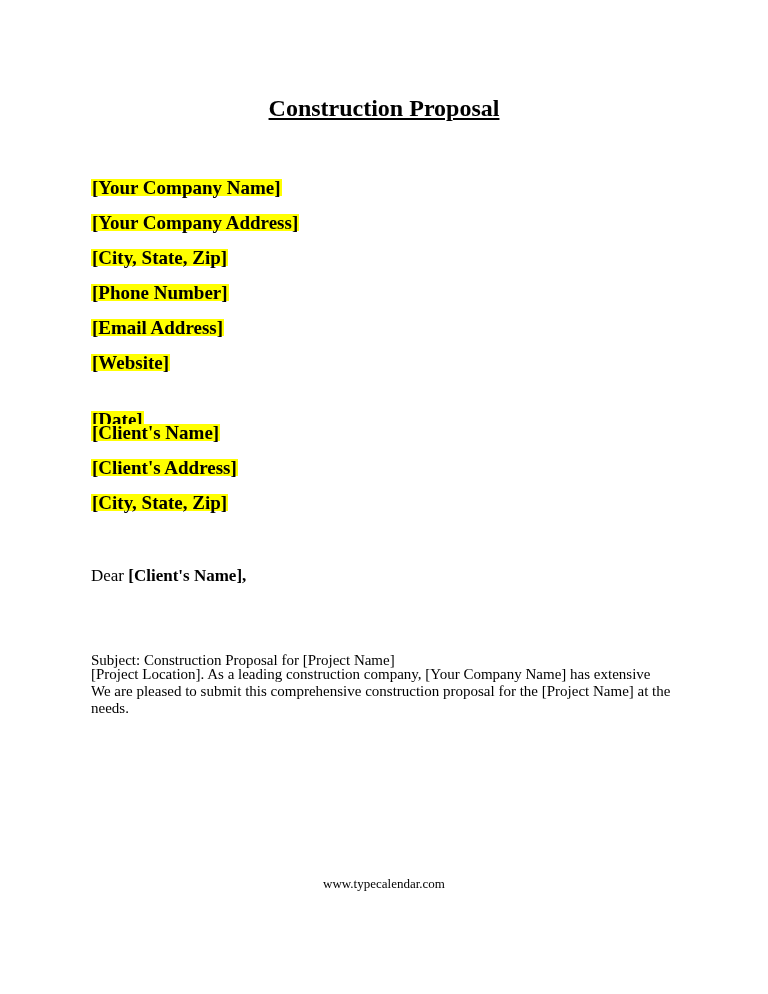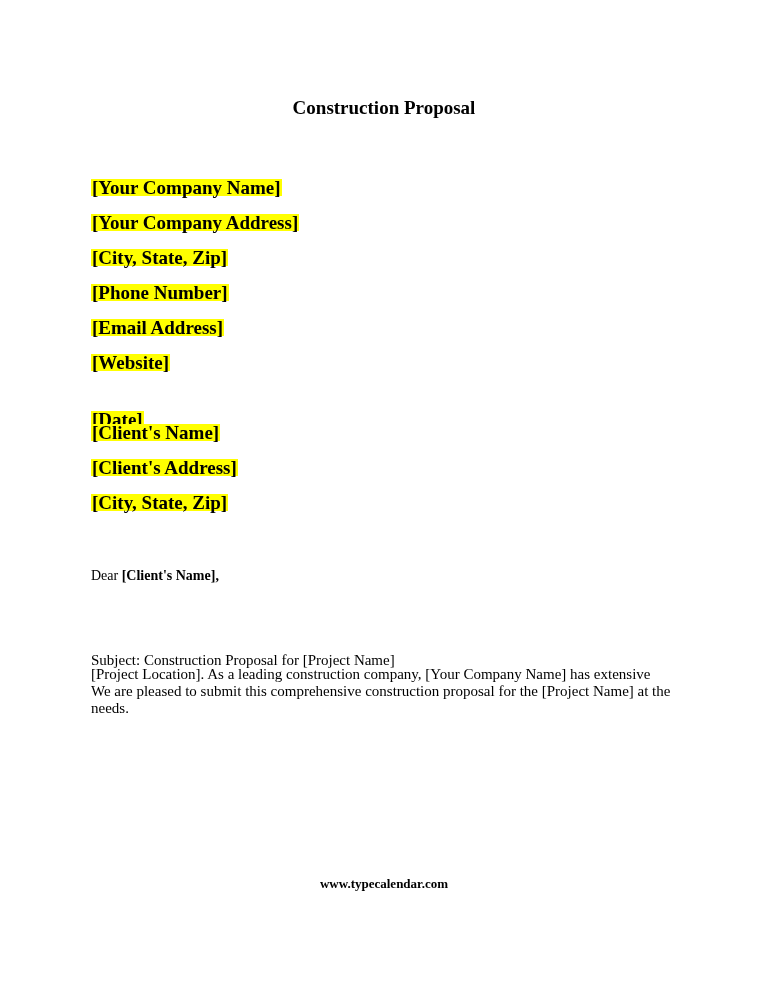--- a/index.html
+++ b/index.html
@@ -22,38 +22,39 @@
       height: 994px;
       background: #ffffff;
     }
     .title {
       position: absolute;
       left: 0;
       width: 768px;
       top: 91px;
       text-align: center;
       font-weight: bold;
-      font-size: 19px;
+      font-size: 24px;
       line-height: 34px;
+      text-decoration: underline;
     }
     .field {
       position: absolute;
       left: 91px;
       font-weight: bold;
       font-size: 19px;
       line-height: 17px;
       background: #ffff00;
       padding: 0 1px;
       white-space: nowrap;
     }
     .salutation {
       position: absolute;
       left: 91px;
       top: 567px;
-      font-size: 14px;
+      font-size: 17px;
       line-height: 18px;
       white-space: nowrap;
     }
     .salutation b { font-weight: bold; }
     .subject {
       position: absolute;
       left: 91px;
       top: 631px;
       font-size: 15px;
       line-height: 18px;
@@ -68,21 +69,21 @@
       font-size: 15px;
       line-height: 17px;
     }
     .body-para span { display: block; white-space: nowrap; }
     .footer {
       position: absolute;
       left: 0;
       width: 768px;
       top: 876px;
       text-align: center;
-      font-weight: bold;
+      font-weight: normal;
       font-size: 13px;
       line-height: 16px;
     }
   </style>
 </head>
 <body>
 
 <div class="page">
 
   <div class="title">Construction Proposal</div>

